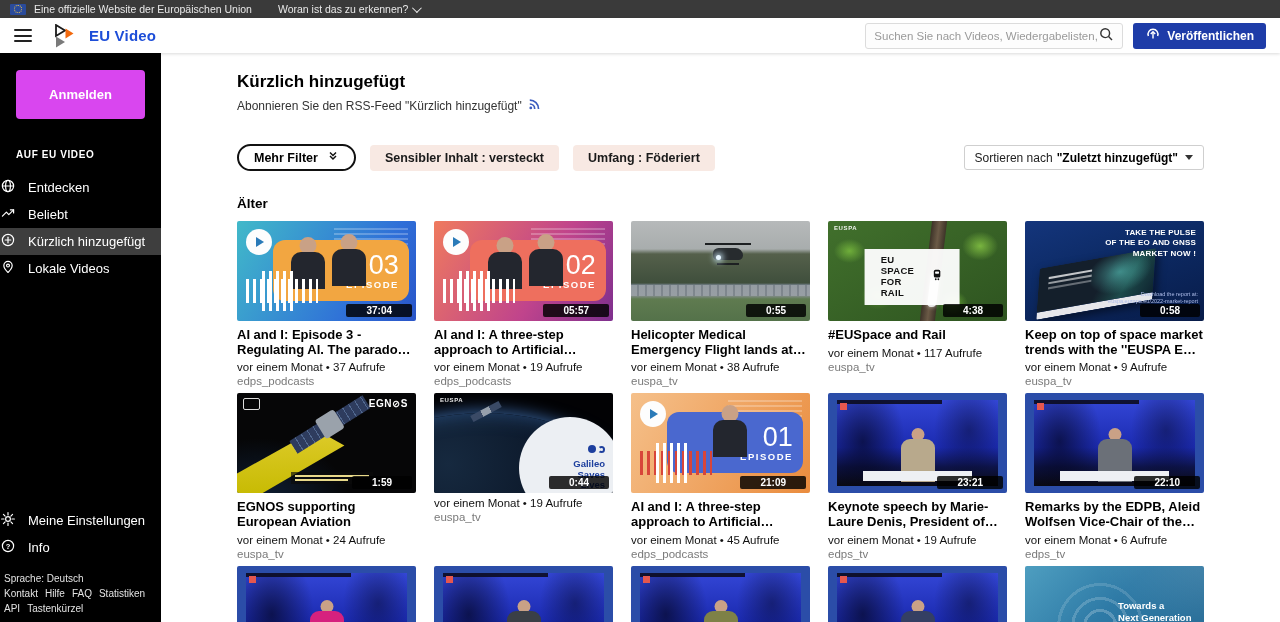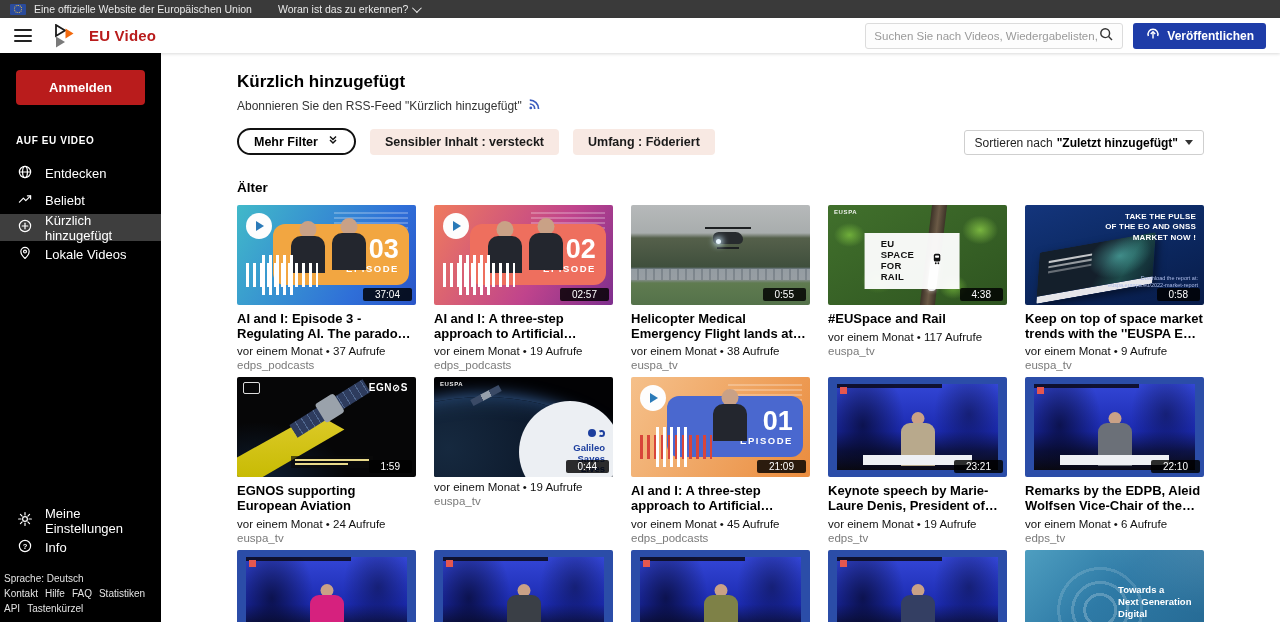--- a/index.html
+++ b/index.html
@@ -16,94 +16,94 @@
   .chev { width:7px; height:7px; border-right:1.5px solid #e8e8e8; border-bottom:1.5px solid #e8e8e8;
     transform:rotate(45deg) translateY(-2px); }
 
   
   .header { height:35px; background:#fff; display:flex; align-items:center;
     padding:0 14px; position:relative; z-index:10; box-shadow:0 1px 3px rgba(0,0,0,.15); }
   .hamburger { width:18px; height:13px; display:flex; flex-direction:column;
     justify-content:space-between; cursor:pointer; margin-right:22px; }
   .hamburger span { height:2px; background:#222; border-radius:1px; }
   .logo { margin-right:14px; cursor:pointer; display:flex; align-items:center; }
-  .app-title { font-size:15px; font-weight:700; color:#b91c1c; letter-spacing:.2px; }
+  .app-title { font-size:15px; font-weight:700; color:#1d4ed8; letter-spacing:.2px; }
   .header-right { margin-left:auto; display:flex; align-items:center; gap:10px; }
   .search-box { display:flex; align-items:center; border:1px solid #dcdcdc; background:#fdfdfd;
     border-radius:3px; height:26px; width:258px; padding:0 8px; }
   .search-box input { border:none; outline:none; background:transparent; flex:1;
     font-size:11.5px; color:#333; font-family:inherit; }
   .search-box input::placeholder { color:#9a9a9a; }
   .publish-btn { background:#1e3ca8; color:#fff; font-weight:700; font-size:12px;
     border:none; border-radius:3px; height:26px; padding:0 12px; display:flex;
     align-items:center; gap:6px; cursor:pointer; font-family:inherit; }
 
   
   .sidebar { position:absolute; left:0; top:53px; bottom:0; width:161px; background:#000; color:#fff; }
-  .login-btn { display:block; width:129px; margin:17px auto 0; background:#b91c1c; color:#fff;
-    border:none; border-radius:4px; padding:10px 0; font-size:13px; font-weight:700;
+  .login-btn { display:block; width:129px; margin:17px auto 0; background:#d946ef; color:#fff;
+    border:none; border-radius:4px; padding:17px 0; font-size:13px; font-weight:700;
     text-align:center; cursor:pointer; font-family:inherit; }
   .sb-section { font-size:10px; font-weight:700; letter-spacing:.6px; color:#fff;
     margin:30px 0 14px 16px; }
-  .sb-item { display:flex; align-items:center; gap:12px; height:27px; padding-left:17px;
+  .sb-item { display:flex; align-items:center; gap:12px; height:27px; 
     font-size:13px; cursor:pointer; color:#fff; }
   .sb-item.active { background:#3e3e3e; }
   .sb-item svg { flex:none; }
   .sidebar-bottom { position:absolute; left:0; right:0; bottom:6px; }
   .sb-footer { padding:10px 0 0 4px; font-size:10px; color:#e2e2e2; line-height:15px; }
   .sb-footer .row { margin-top:0; }
   .sb-footer span { cursor:pointer; margin-right:7px; }
 
   
   .main { position:absolute; left:161px; top:53px; right:0; bottom:0; overflow:hidden;
     padding:19px 76px 0 76px; }
   .page-title { font-size:17px; font-weight:700; color:#000; }
   .rss-line { margin-top:5px; font-size:12px; color:#333; display:flex; align-items:center; gap:5px; }
-  .filters { margin-top:14px; display:flex; align-items:flex-end; }
+  .filters { margin-top:30px; display:flex; align-items:center; }
   .more-filter { display:flex; align-items:center; gap:9px; border:2px solid #111; border-radius:16px;
     background:#fff; padding:4px 15px; font-size:12.5px; font-weight:600; cursor:pointer; font-family:inherit; }
   .pill { background:#f8e9e3; border:none; border-radius:4px; padding:6px 15px; font-size:12.5px;
     font-weight:600; color:#1a1a1a; margin-left:14px; cursor:pointer; font-family:inherit; }
   .sort-btn { margin-left:auto; background:#fff; border:1px solid #cfcfcf; border-radius:3px;
     height:25px; padding:0 10px; font-size:12px; display:flex; align-items:center; gap:4px;
     cursor:pointer; font-family:inherit; color:#222; }
   .sort-btn b { font-weight:700; color:#000; }
   .caret { width:0; height:0; border-left:4px solid transparent; border-right:4px solid transparent;
     border-top:5px solid #333; margin-left:3px; }
   .group-label { margin-top:25px; font-size:13.5px; font-weight:700; color:#000; }
 
   
   #video-grid { margin-top:10px; display:grid; grid-template-columns:repeat(5,179px);
     column-gap:18px; row-gap:6px; }
   .card { width:179px; }
   .thumb { position:relative; width:179px; height:100px; border-radius:2px; overflow:hidden;
     cursor:pointer; background:#222; }
   .dur { position:absolute; right:4px; bottom:4px; background:rgba(0,0,0,.82); color:#fff;
-    font-size:10px; font-weight:400; padding:1px 12px; border-radius:2px; z-index:9; }
+    font-size:10px; font-weight:700; padding:1px 20px; border-radius:2px; z-index:9; }
   .card-title { margin-top:7px; font-size:13px; font-weight:700; color:#000; line-height:1.13;
     display:-webkit-box; -webkit-line-clamp:2; -webkit-box-orient:vertical; overflow:hidden; cursor:pointer; }
   .card-meta { margin-top:4px; font-size:11.5px; color:#111; }
   .card-channel { margin-top:2px; font-size:11.5px; color:#7a7a7a; cursor:pointer; }
 
   
   .v-podcast-blue { background:linear-gradient(120deg,#41b9c9,#2f6fd8 70%,#2a55c8); }
   .v-podcast-red { background:linear-gradient(120deg,#ef7a5e,#c0448c 60%,#7e2f8e); }
   .v-podcast-orange { background:linear-gradient(120deg,#f5c08a,#ea8c3e); }
   .noise { position:absolute; top:6px; right:8px; width:74px; height:28px; opacity:.45;
     background:repeating-linear-gradient(0deg,rgba(255,255,255,.55) 0 2px,transparent 2px 5px); }
   .play-bubble { position:absolute; top:8px; left:9px; width:26px; height:26px; border-radius:50%;
     background:#fdfdfd; z-index:5; display:flex; align-items:center; justify-content:center; cursor:pointer; }
   .play-tri { width:0; height:0; border-top:5px solid transparent; border-bottom:5px solid transparent;
     border-left:8px solid #2a7ab8; margin-left:2px; }
   .ep-pad { position:absolute; left:20%; right:4%; top:19%; bottom:20%; border-radius:12px; z-index:1;
     display:flex; flex-direction:column; align-items:flex-end; justify-content:center; padding-right:10px; }
   .v-podcast-blue .ep-pad { background:#f2a641; }
   .v-podcast-red .ep-pad { background:#ee6f5e; }
   .v-podcast-orange .ep-pad { background:#4a68cf; }
-  .ep-num { font-size:27px; font-weight:700; color:#fff; line-height:1; }
+  .ep-num { font-size:27px; font-weight:400; color:#fff; line-height:1; }
   .ep-label { font-size:9.5px; font-weight:700; color:#fff; letter-spacing:1.5px; }
   .wave { position:absolute; left:5%; bottom:18%; width:40%; height:24px; z-index:4;
     background:repeating-linear-gradient(90deg,#fff 0 3px,transparent 3px 7px); }
   .wave::before { content:''; position:absolute; left:22%; right:30%; top:-8px; bottom:-8px; background:inherit; }
   .v-podcast-orange .wave { background:repeating-linear-gradient(90deg,#d8453a 0 3px,transparent 3px 7px); }
   .v-podcast-orange .wave::before { background:repeating-linear-gradient(90deg,#fff 0 3px,transparent 3px 7px); }
   .person { position:absolute; width:34px; height:52px; z-index:3; }
   .person::before { content:''; position:absolute; left:50%; transform:translateX(-50%); top:0;
     width:17px; height:17px; border-radius:50%; background:#c9a186; }
   .person::after { content:''; position:absolute; left:0; right:0; top:15px; bottom:0;
@@ -375,21 +375,21 @@
           <div class="ep-pad">
             <div class="ep-num">02</div>
             <div class="ep-label">EPISODE</div>
           </div>
           <div class="person person-0 pcount2"></div>
           <div class="person person-1 pcount2"></div>
           <div class="wave"></div>
           <span class="play-bubble">
             <span class="play-tri"></span>
           </span>
-          <span class="dur">02:57</span>
+          <span class="dur">05:57</span>
         </div>
         <div class="card-title">AI and I: A three-step approach to Artificial Intelligence: Episode 2 -</div>
         <div class="card-meta">vor einem Monat • 19 Aufrufe</div>
         <div class="card-channel">edps_podcasts</div>
       </div>
       <div class="card">
         <div class="thumb v-heli">
           <div class="hl-body"></div>
           <div class="hl-light"></div>
           <span class="dur">0:55</span>

